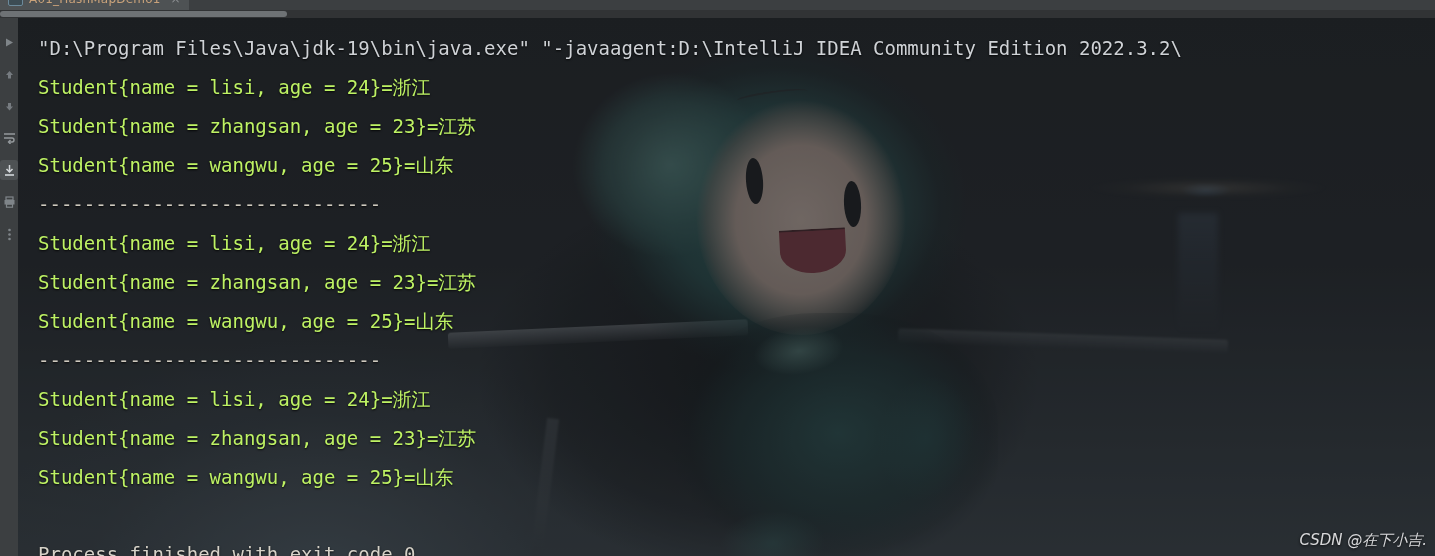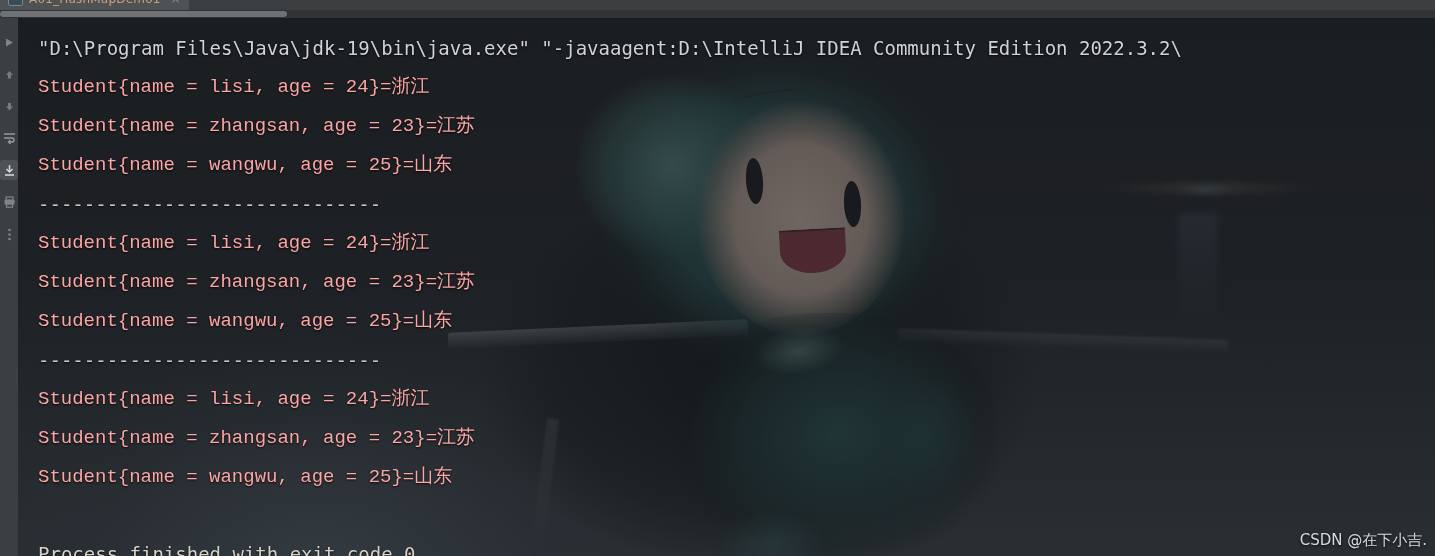--- a/index.html
+++ b/index.html
@@ -283,34 +283,35 @@
     left: 20px;
     white-space: pre;
     font-family: "DejaVu Sans Mono", "Liberation Mono", monospace;
     font-size: 19px;
     line-height: 19px;
     letter-spacing: 0px;
     color: #d6d2c8;
     text-shadow: 0 1px 2px rgba(0,0,0,.85);
   }
   .line.cmd   { color: #cfd2d6; }
-  .line.out   { color: #fca5a5; font-family: Liberation Mono, monospace; }
+  .line.out   { color: #bef264; }
   .line.sep   { color: #cfcabf; }
   .line.done  { color: #d6d2c8; }
 
   
   .watermark {
     position: absolute;
     right: 8px; bottom: 6px;
     z-index: 4;
     font-family: "DejaVu Sans", "Liberation Sans", sans-serif;
     font-size: 15px;
     color: rgba(236,236,238,.90);
     text-shadow: 0 1px 3px rgba(0,0,0,.8);
     white-space: nowrap;
+    font-style: italic;
   }
 </style>
 </head>
 <body>
 
 <div id="app">
 
   <div class="wallpaper">
     <div class="wp-layer"></div>
     <div class="wp-boat"></div>

